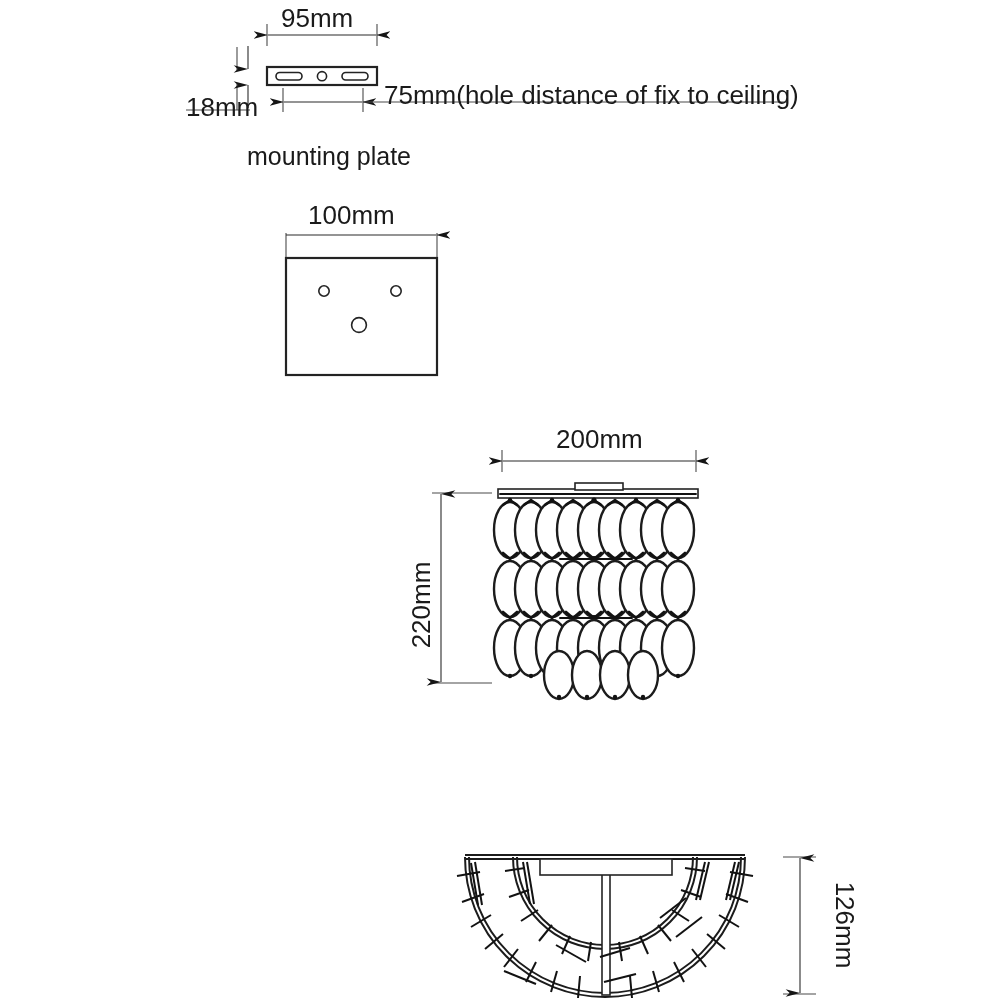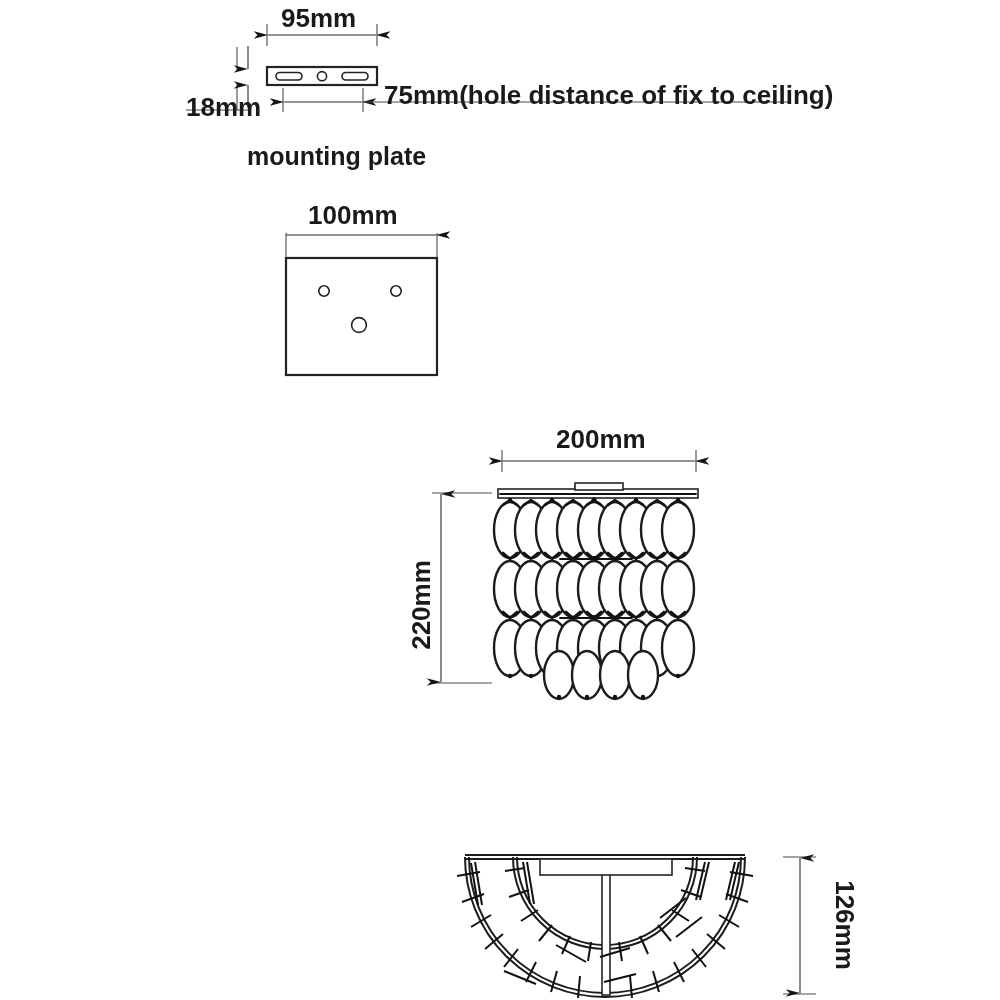--- a/index.html
+++ b/index.html
@@ -12,21 +12,20 @@
     height: 1000px;
     font-family: "Liberation Sans", sans-serif;
     color: #1a1a1a;
     position: relative;
     overflow: hidden;
   }
   #stage {
     position: relative;
     width: 1000px;
     height: 1000px;
-    font-weight: bold;
   }
   svg.drawing {
     position: absolute;
     left: 0;
     top: 0;
     width: 1000px;
     height: 1000px;
   }
   .dimtext {
     font-family: "Liberation Sans", sans-serif;

